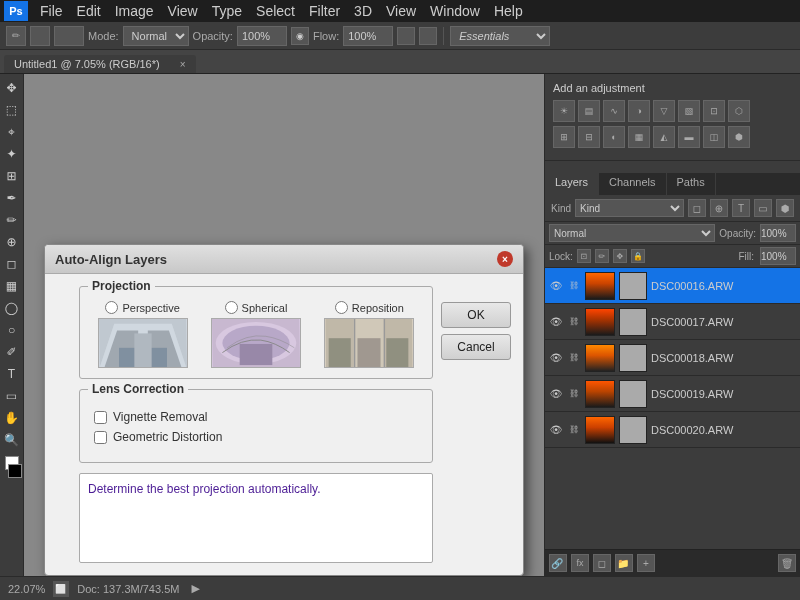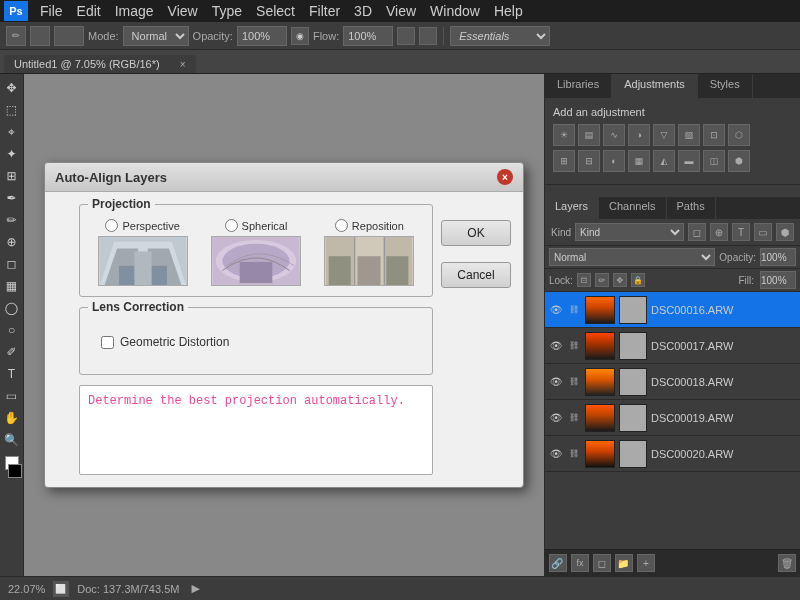--- a/index.html
+++ b/index.html
@@ -324,21 +324,21 @@
       gap: 8px;
       font-size: 11px;
       color: #aaa;
     }
 
     
     .dialog-overlay {
       position: absolute;
       top: 0; left: 0; right: 0; bottom: 0;
       display: flex;
-      align-items: center;
+      align-items: flex-end;
       justify-content: center;
       z-index: 100;
     }
     .dialog {
       background: #f0f0f0;
       border: 1px solid #888;
       border-radius: 4px;
       width: 480px;
       box-shadow: 4px 4px 12px rgba(0,0,0,0.5);
       color: #222;
@@ -432,21 +432,21 @@
     .proj-thumb-reposition {
       background: linear-gradient(135deg, #d0c8b8 0%, #e8e0d0 50%, #d0c8b8 100%);
     }
 
     .proj-label { font-size: 11px; color: #333; }
     .proj-radio { cursor: pointer; }
 
     .lens-section {
       border: 1px solid #aaa;
       border-radius: 3px;
-      padding: 21px;
+      padding: 14px;
       margin-bottom: 10px;
       position: relative;
     }
     .lens-section-title {
       position: absolute;
       top: -8px;
       left: 8px;
       background: #f0f0f0;
       padding: 0 4px;
       font-size: 12px;
@@ -462,24 +462,23 @@
     }
     .checkbox-row input { cursor: pointer; }
     .checkbox-label { font-size: 12px; color: #333; }
 
     .description-area {
       border: 1px solid #aaa;
       background: white;
       min-height: 90px;
       padding: 8px;
       font-size: 12px;
-      color: #ec4899;
+      color: #4c1d95;
       border-radius: 2px;
       margin-top: 4px;
-      font-family: Liberation Mono, monospace;
     }
     .btn-ok {
       background: linear-gradient(to bottom, #e8e8e8, #d0d0d0);
       border: 1px solid #999;
       border-radius: 3px;
       padding: 5px 20px;
       font-size: 12px;
       color: #222;
       cursor: pointer;
       min-width: 70px;
@@ -643,45 +642,44 @@
                         <line x1="61" y1="0" x2="61" y2="50" stroke="#999" stroke-width="1.5"></line>
                       </svg>
                     </div>
                   </div>
                 </div>
               </div>
 
               <div class="lens-section">
                 <span class="lens-section-title">Lens Correction</span>
                 <div class="checkbox-row">
+                  <input type="checkbox" id="vignette" style="">
+                  <label for="vignette" class="checkbox-label">Vignette Removal</label>
+                </div>
+                <div class="checkbox-row">
                   <input type="checkbox" id="geometric" style="">
                   <label for="geometric" class="checkbox-label">Geometric Distortion</label>
                 </div>
               </div>
 
               <div class="description-area">Determine the best projection automatically.</div>
             </div>
 
-            <div style="display:flex;flex-direction:column;gap:16px;padding-top:16px;">
+            <div style="display:flex;flex-direction:column;gap:6px;padding-top:16px;">
               <button class="btn-ok">OK</button>
               <button class="btn-cancel">Cancel</button>
             </div>
           </div>
         </div>
       </div>
     </div>
   </div>
 
   <div class="right-panel">
 
-    <div class="panel-tabs">
-      <div class="panel-tab">Libraries</div>
-      <div class="panel-tab active">Adjustments</div>
-      <div class="panel-tab">Styles</div>
-    </div>
     <div class="adjustments-section">
       <div class="adjustments-title">Add an adjustment</div>
       <div class="adj-icons">
         <div class="adj-icon">☀</div>
         <div class="adj-icon">▤</div>
         <div class="adj-icon">∿</div>
         <div class="adj-icon">◑</div>
         <div class="adj-icon">▽</div>
         <div class="adj-icon">▧</div>
         <div class="adj-icon">⊡</div>

